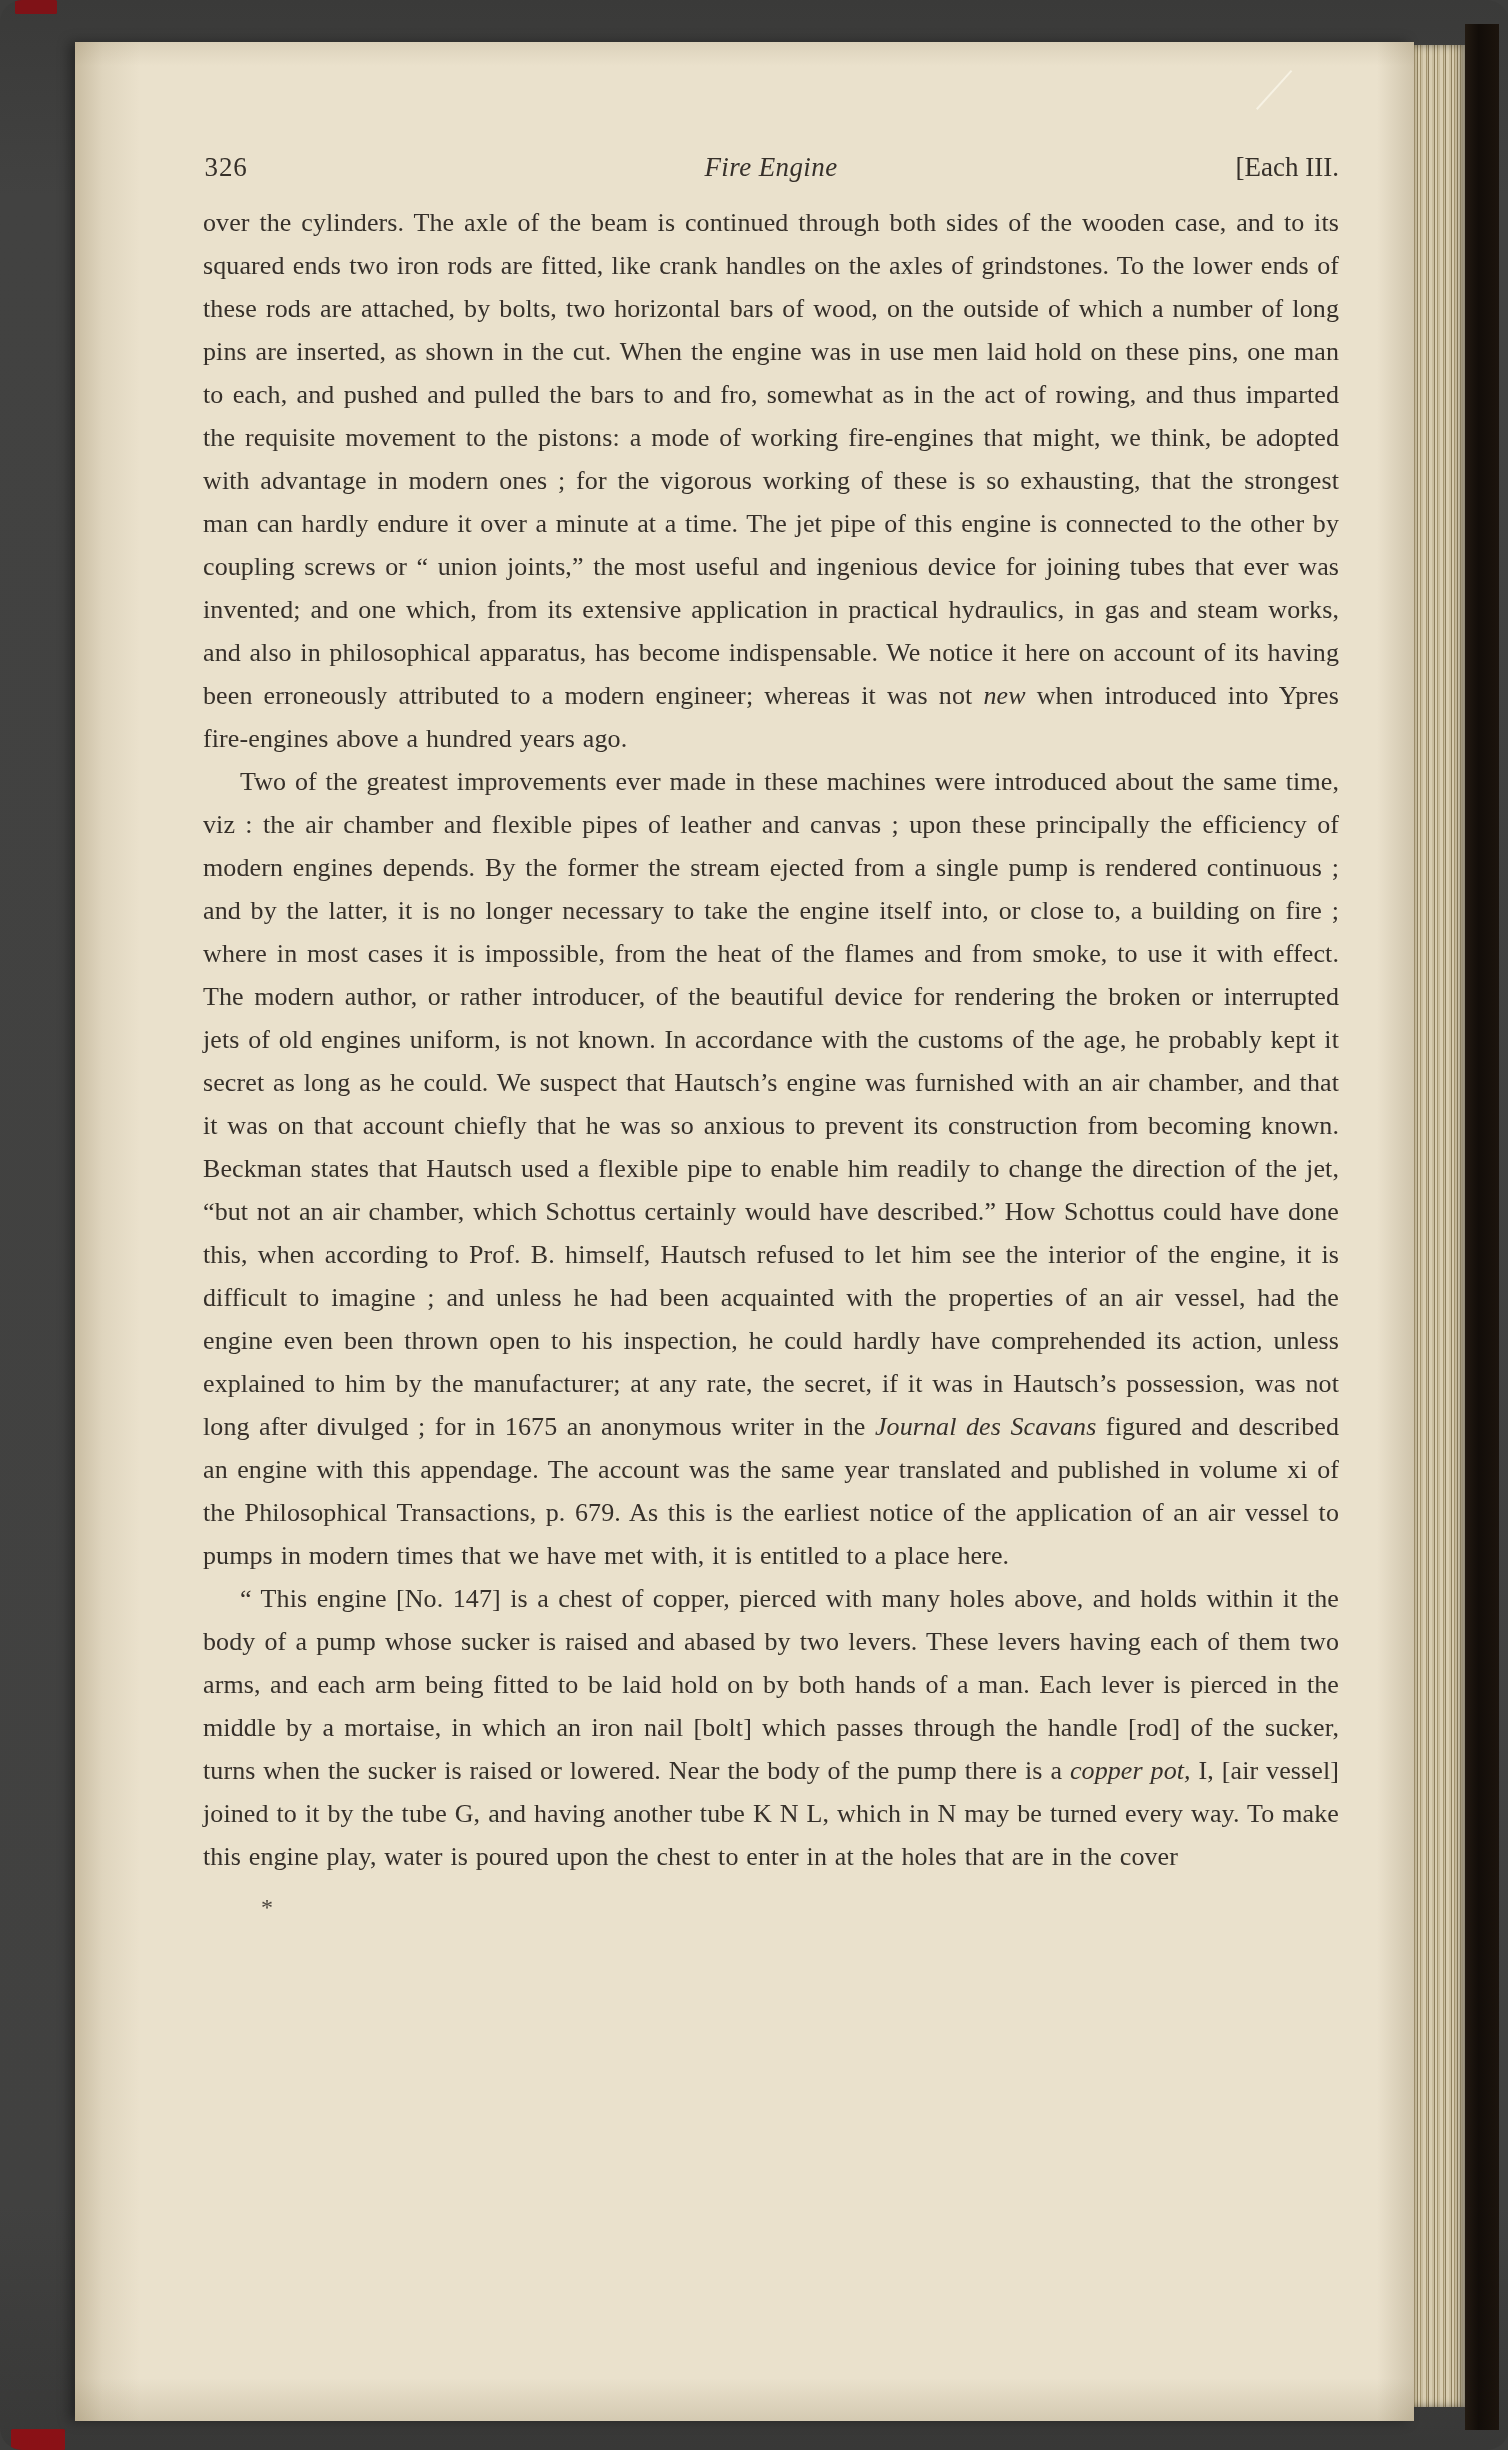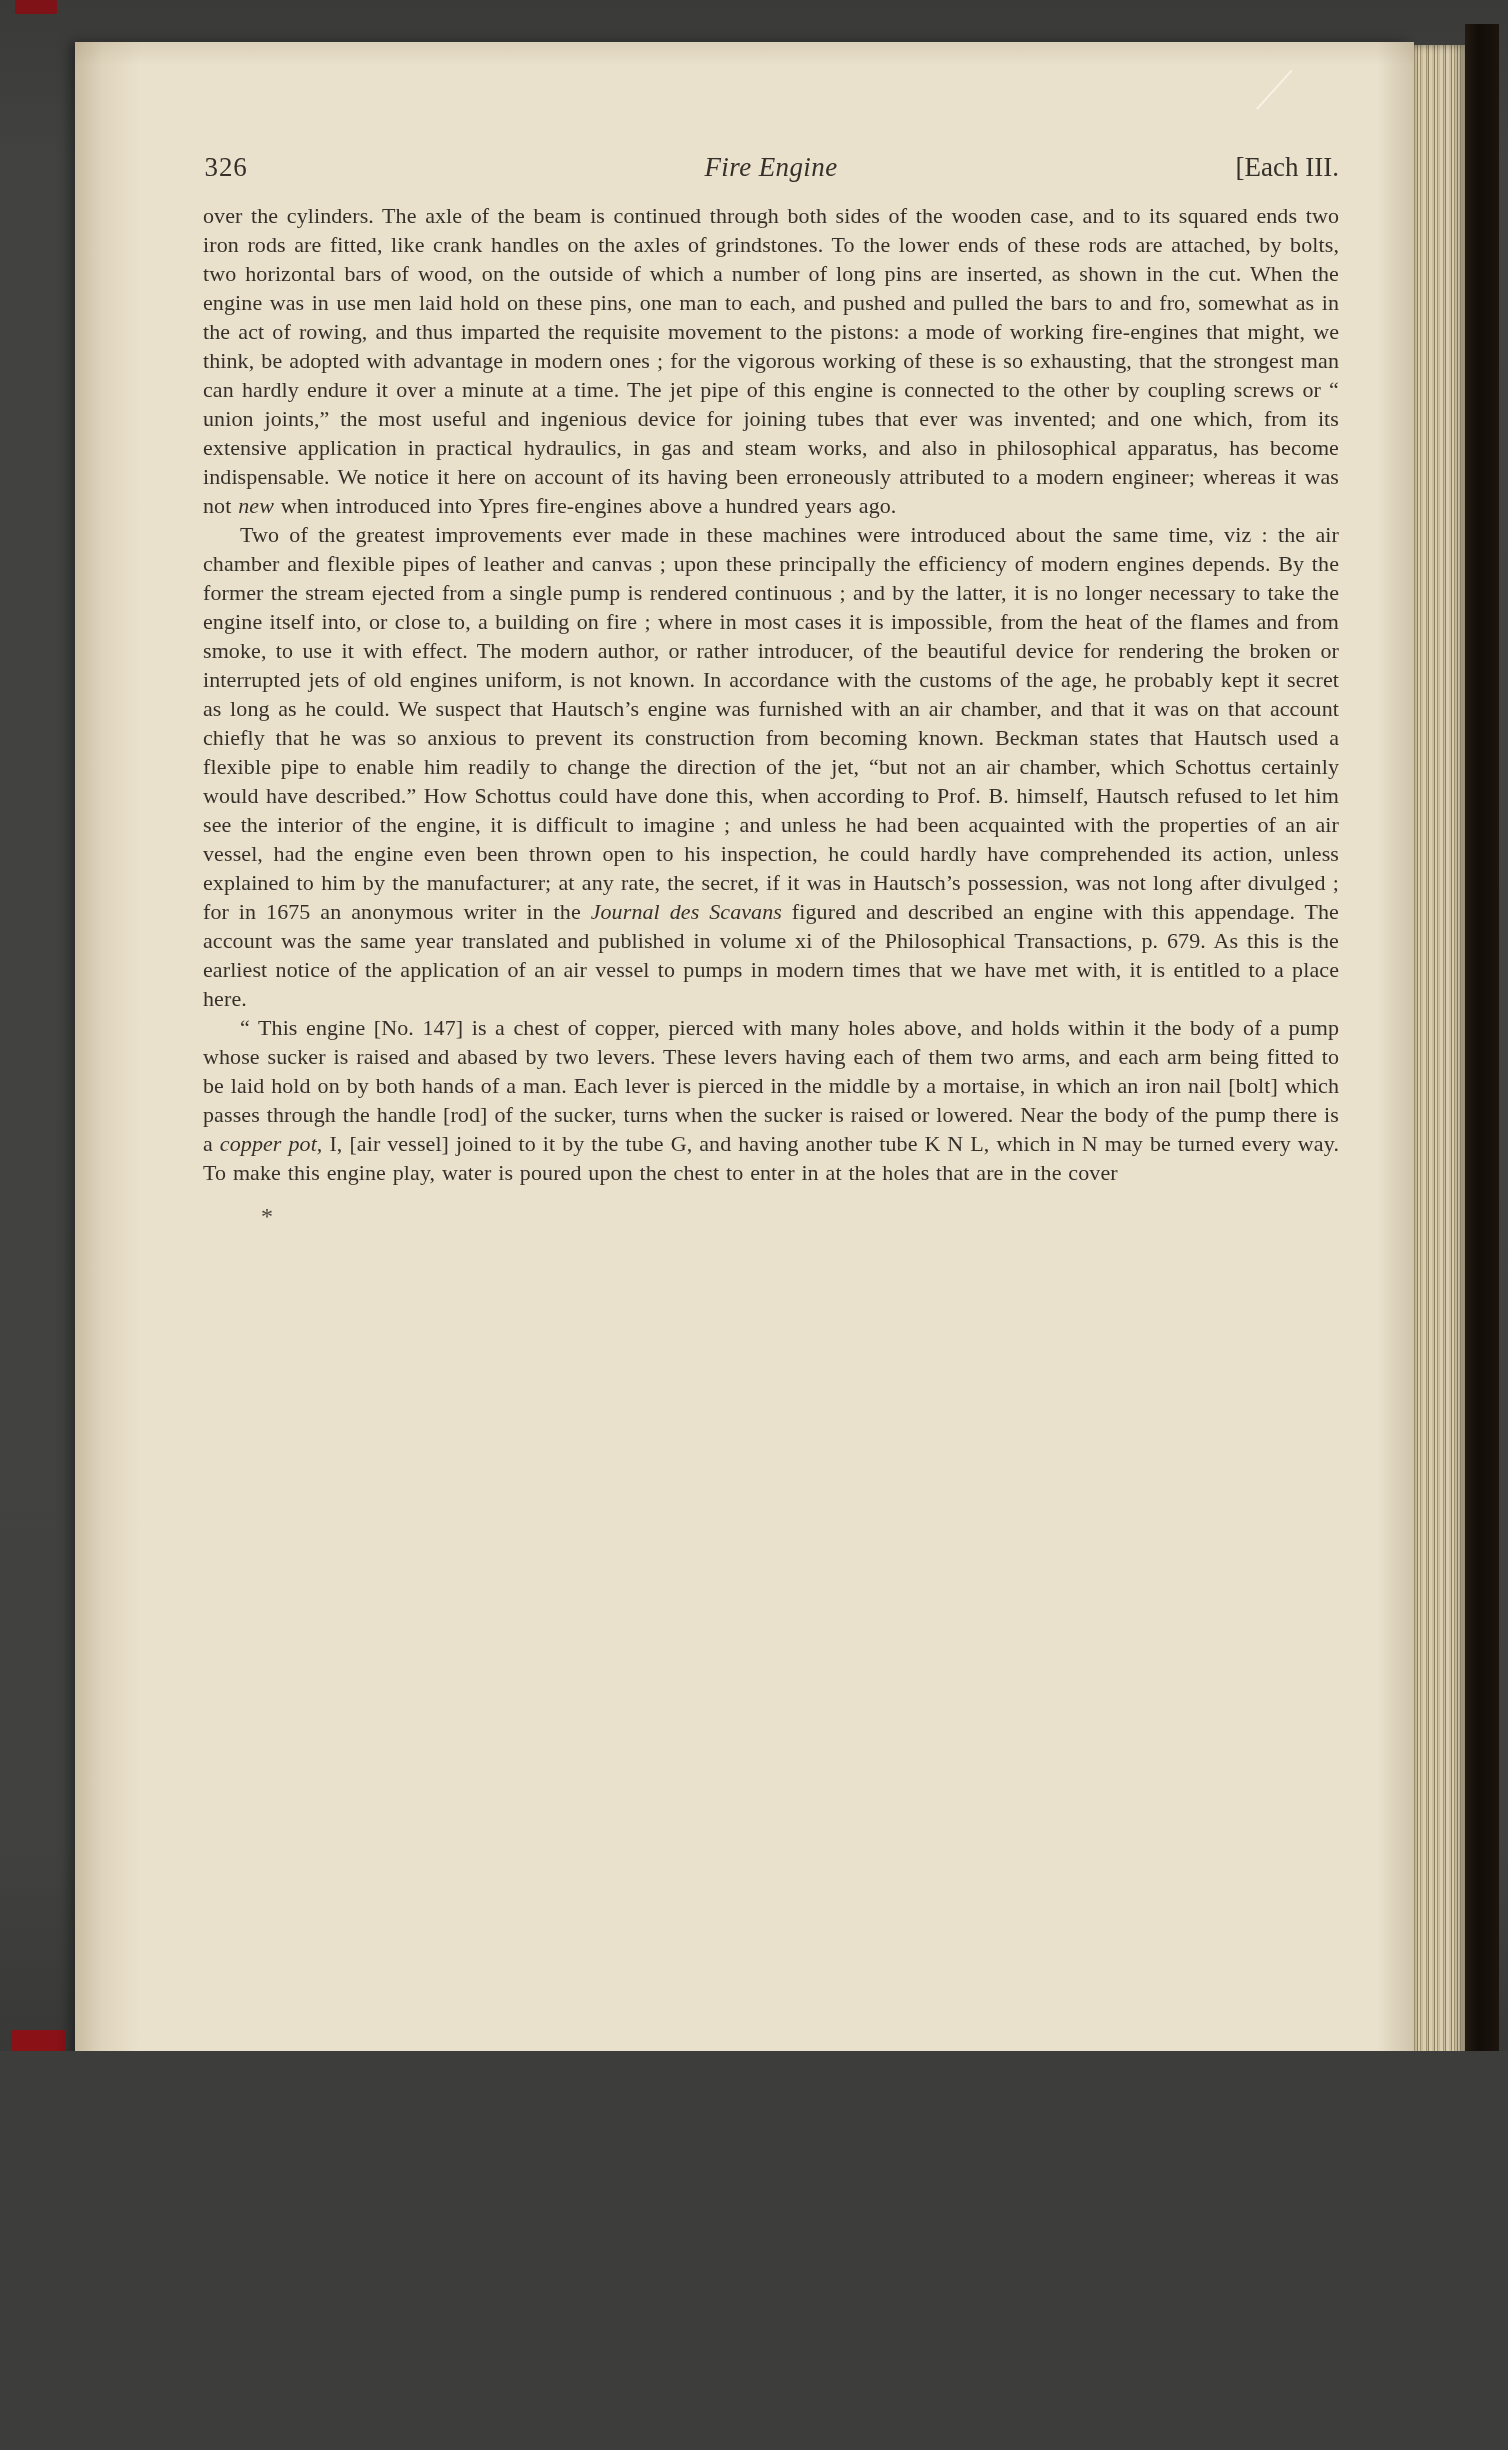--- a/index.html
+++ b/index.html
@@ -3,24 +3,25 @@
 <meta charset="utf-8">
 <style>
   html, body {
     margin: 0;
     padding: 0;
     background: #3d3d3c;
   }
   .scan {
     position: relative;
     width: 1509px;
-    height: 2051px;
+    height: 2450px;
     background: linear-gradient(180deg, #3a3a39 0%, #424241 8%, #414140 90%, #383837 100%);
     overflow: hidden;
     font-family: "Liberation Serif", "DejaVu Serif", serif;
+    border-radius: 22px;
   }
   
   .red-mark {
     position: absolute;
     background: #7f1217;
     border-radius: 1.6px;
   }
   .red-mark.top { left: 14.6px; top: 0; width: 42px; height: 13.8px; }
   .red-mark.bottom { left: 11.4px; bottom: 0; width: 54px; height: 21px; background: #8a1116; }
 
@@ -102,22 +103,22 @@
     letter-spacing: 0.4px;
   }
   .book-label {
     position: absolute;
     right: 0;
     top: 0;
   }
 
   .body-par {
     margin: 0;
-    font-size: 22px;
-    line-height: 29px;
+    font-size: 26px;
+    line-height: 43px;
     text-align: justify;
     text-indent: 37px;
     word-spacing: 1.2px;
     letter-spacing: 0.1px;
   }
   .body-par.no-indent { text-indent: 0; }
   .body-par em { font-style: italic; }
 
   .footnote-mark {
     margin-top: 16px;

